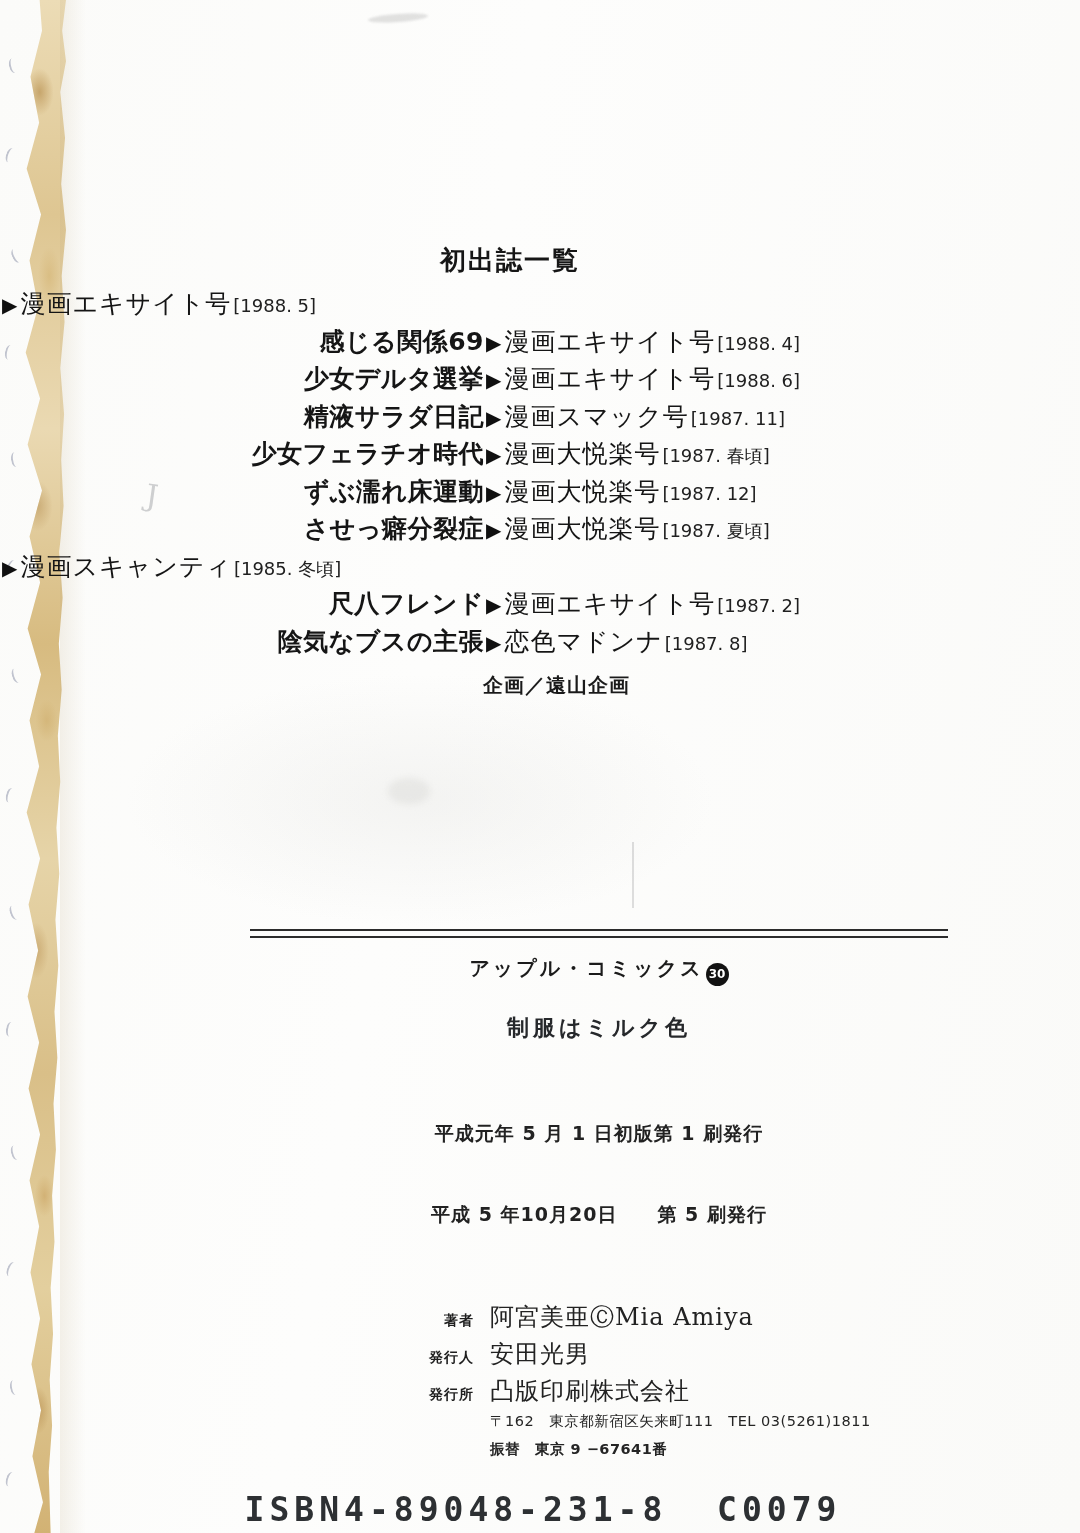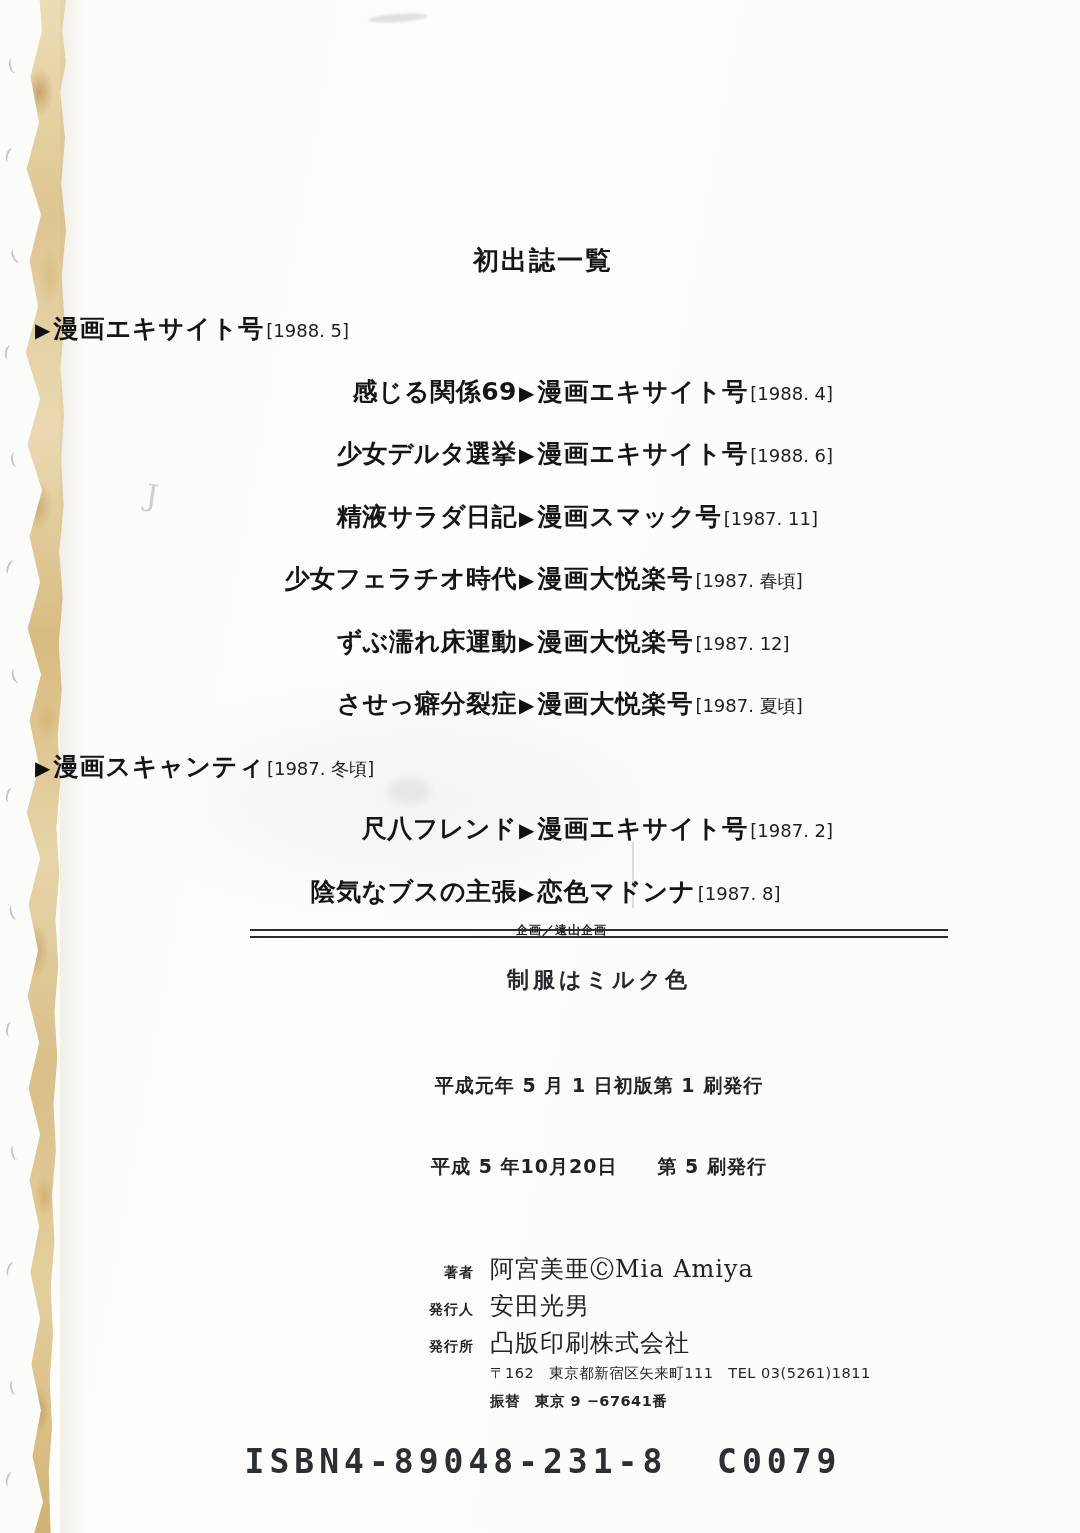--- a/index.html
+++ b/index.html
@@ -49,28 +49,28 @@
   .top-smudge{left:368px;top:14px;width:60px;height:8px;border-radius:50%;
     background:rgba(150,150,152,.28);transform:rotate(-4deg);filter:blur(1px);}
   .j-mark{left:146px;top:478px;font-size:30px;color:rgba(120,122,128,.35);
     transform:rotate(8deg);font-family:"DejaVu Serif",serif;}
   .fold-line{left:632px;top:842px;width:2px;height:66px;
     background:rgba(140,140,142,.28);filter:blur(.5px);}
   .blotch{left:388px;top:778px;width:42px;height:26px;border-radius:50%;
     background:rgba(205,205,202,.30);filter:blur(3px);}
 
   
-  .pub-list{position:absolute;top:243px;left:0;right:0;padding-left:33px;}
+  .pub-list{position:absolute;top:243px;left:0;right:0;}
   .pub-title{margin:0 0 13px 440px;font-size:26px;font-weight:bold;letter-spacing:2px;color:#161616;}
   .pub-row{display:flex;align-items:baseline;margin-bottom:9.5px;line-height:26px;}
   .pub-work{width:484px;text-align:right;font-size:25px;font-weight:bold;letter-spacing:.5px;color:#151515;}
   .pub-arrow{font-size:20px;margin:0 3px 0 2px;color:#101010;}
-  .pub-mag{font-size:25px;font-weight:bold;letter-spacing:1px;color:#151515;margin-top:25px;}
+  .pub-mag{font-size:25px;font-weight:normal;letter-spacing:1px;color:#151515;}
   .pub-date{font-size:18px;font-weight:500;margin-left:2px;color:#202020;}
-  .planning{margin:15px 0 0 483px;font-size:12px;font-weight:bold;letter-spacing:1px;color:#1a1a1a;}
+  .planning{margin:15px 0 0 483px;font-size:20px;font-weight:bold;letter-spacing:1px;color:#1a1a1a;}
 
   
   .colophon{position:absolute;top:929px;left:250px;width:698px;}
   .double-rule{height:5px;border-top:2px solid #2c2c2c;border-bottom:2px solid #2c2c2c;}
   .series-line{margin-top:17px;text-align:center;font-size:20px;font-weight:bold;letter-spacing:3px;color:#1b1b1b;}
   .series-circle{display:inline-flex;align-items:center;justify-content:center;
     width:23px;height:23px;border-radius:50%;background:#121212;color:#fff;
     font-size:12px;font-weight:bold;letter-spacing:0;vertical-align:-3px;margin-left:2px;}
   .book-title{margin-top:27px;text-align:center;font-size:22px;font-weight:600;letter-spacing:4px;color:#26282b;}
   .print-dates{margin-top:23px;text-align:center;font-size:19px;font-weight:bold;
@@ -162,21 +162,21 @@
   <div class="pub-row">
     <span class="pub-work">させっ癖分裂症</span>
     <span class="pub-arrow">▶</span>
     <span class="pub-mag">漫画大悦楽号</span>
     <span class="pub-date">[1987. 夏頃]</span>
   </div>
 
   <div class="pub-row">
     <span class="pub-arrow">▶</span>
     <span class="pub-mag">漫画スキャンティ</span>
-    <span class="pub-date">[1987. 冬頃]</span>
+    <span class="pub-date">[1985. 冬頃]</span>
   </div>
 
   <div class="pub-row">
     <span class="pub-work">尺八フレンド</span>
     <span class="pub-arrow">▶</span>
     <span class="pub-mag">漫画エキサイト号</span>
     <span class="pub-date">[1987. 2]</span>
   </div>
 
   <div class="pub-row">
@@ -185,20 +185,23 @@
     <span class="pub-mag">恋色マドンナ</span>
     <span class="pub-date">[1987. 8]</span>
   </div>
 </div>
     <div class="planning">企画／遠山企画</div>
   </section>
 
   <section class="colophon">
     <div class="double-rule"></div>
 
+    <div class="series-line"><span>アップル・コミックス</span><span class="series-circle">
+          <span>30</span>
+        </span></div>
 
     <div class="book-title">制服はミルク色</div>
 
     <div class="print-dates">
       <div>平成元年 5 月 1 日初版第 1 刷発行</div>
       <div>平成 5 年10月20日　　第 5 刷発行</div>
     </div>
 
     <div class="credits">
       <div class="credit-row">

